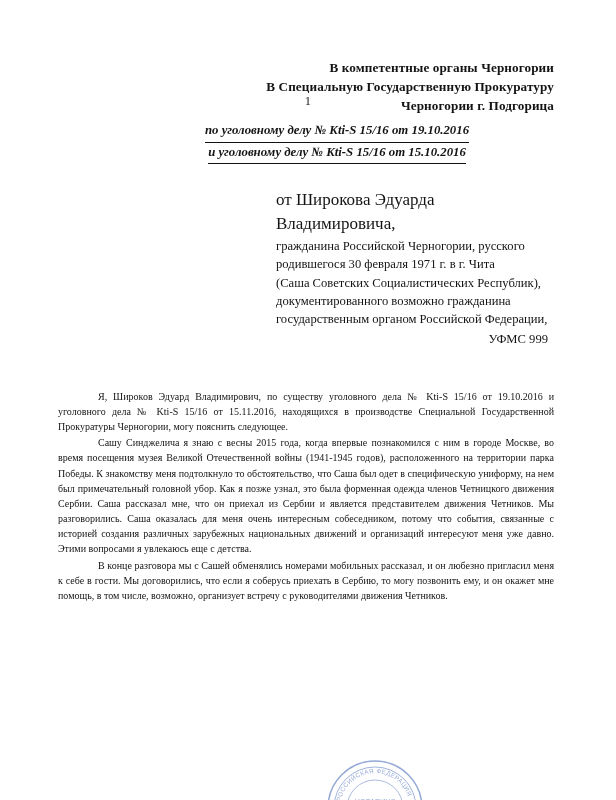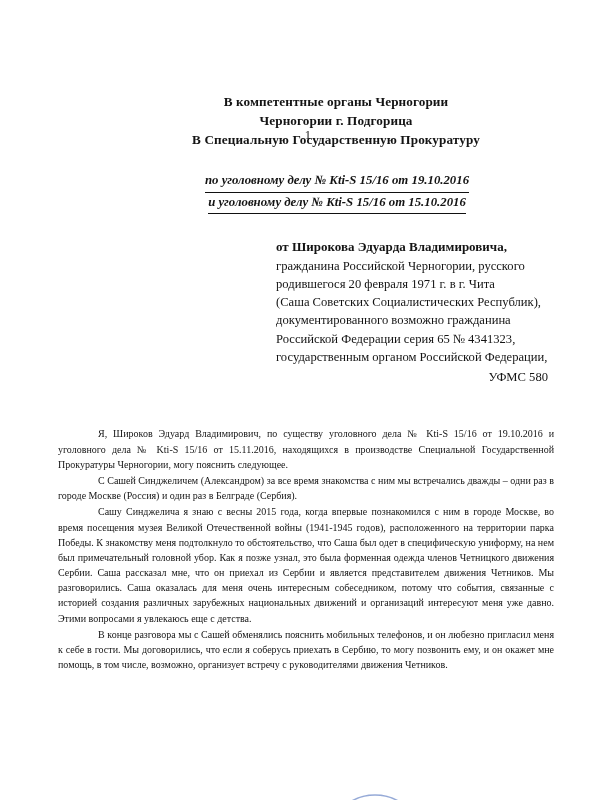--- a/index.html
+++ b/index.html
@@ -26,52 +26,52 @@
     position: absolute;
     top: 36px;
     left: 0;
     width: 616px;
     text-align: center;
     font-size: 12.5px;
     color: #1a1a1a;
     letter-spacing: 0.3px;
   }
   .header-block {
-    margin-top: 92px;
-    text-align: center;
+    margin-top: 58px;
+    text-align: right;
     font-weight: bold;
     font-size: 13.2px;
     line-height: 1.45;
     padding-left: 60px;
     letter-spacing: 0.1px;
   }
   .case-block {
-    margin-top: 22px;
+    margin-top: 6px;
     text-align: center;
     font-weight: bold;
     font-style: italic;
     font-size: 12.8px;
     line-height: 1.5;
     padding-left: 62px;
   }
   .case-line {
     display: inline-block;
     border-bottom: 1.2px solid #111;
     padding-bottom: 1px;
   }
   .from-block {
     margin-top: 24px;
     padding-left: 218px;
     font-size: 12.6px;
     line-height: 1.45;
     text-align: left;
   }
   .from-block .lead {
-    font-weight: bold;
-    font-size: 13px;
+    font-weight: normal;
+    font-size: 17px;
   }
   .from-line {
     display: block;
   }
   .umfs {
     display: block;
     text-align: right;
     padding-right: 6px;
     margin-top: 2px;
   }
@@ -107,45 +107,43 @@
 </style>
 </head>
 <body>
 
 <div class="page">
 
   <div class="page-number">1</div>
 
   <div class="header-block">
     <span class="from-line">В компетентные органы Черногории</span>
+    <span class="from-line">В Специальную Государственную Прокуратуру</span>
     <span class="from-line">Черногории г. Подгорица</span>
-    <span class="from-line">В Специальную Государственную Прокуратуру</span>
   </div>
 
   <div class="case-block">
     <span class="case-line">по уголовному делу № Kti-S 15/16 от 19.10.2016</span><br>
     <span class="case-line">и уголовному делу  № Kti-S 15/16 от 15.10.2016</span>
   </div>
 
   <div class="from-block">
     <span class="from-line lead">от Широкова Эдуарда Владимировича,</span>
     <span class="from-line">гражданина Российской Черногории, русского</span>
-    <span class="from-line">родившегося 20 февраля 1971 г. в г. Чита</span>
+    <span class="from-line">родившегося 30 февраля 1971 г. в г. Чита</span>
     <span class="from-line">(Саша Советских Социалистических Республик),</span>
     <span class="from-line">документированного возможно гражданина</span>
-    <span class="from-line">Российской Федерации серия 65 № 4341323,</span>
     <span class="from-line">государственным органом Российской Федерации,</span>
-    <span class="umfs">УФМС 580</span>
+    <span class="umfs">УФМС 999</span>
   </div>
 
   <div class="body-block">
     <p>Я, Широков Эдуард Владимирович, по существу уголовного дела № Kti-S 15/16 от 19.10.2016 и уголовного дела № Kti-S 15/16 от 15.11.2016, находящихся в производстве Специальной Государственной Прокуратуры Черногории, могу пояснить следующее.</p>
-    <p>С Сашей Синджеличем (Александром) за все время знакомства с ним мы встречались дважды – одни раз в городе Москве (Россия) и один раз в Белграде (Сербия).</p>
     <p>Сашу Синджелича я знаю с весны 2015 года, когда впервые познакомился с ним в городе Москве, во время посещения музея Великой Отечественной войны (1941-1945 годов), расположенного на территории парка Победы. К знакомству меня подтолкнуло то обстоятельство, что Саша был одет в специфическую униформу, на нем был примечательный головной убор. Как я позже узнал, это была форменная одежда членов Четницкого движения Сербии. Саша рассказал мне, что он приехал из Сербии и является представителем движения Четников. Мы разговорились. Саша оказалась для меня очень интересным собеседником, потому что события, связанные с историей создания различных зарубежных национальных движений и организаций интересуют меня уже давно. Этими вопросами я увлекаюсь еще с детства.</p>
-    <p>В конце разговора мы с Сашей обменялись пояснить мобильных телефонов, и он любезно пригласил меня к себе в гости. Мы договорились, что если я соберусь приехать в Сербию, то могу позвонить ему, и он окажет мне помощь, в том числе, возможно, организует встречу с руководителями движения Четников.</p>
+    <p>В конце разговора мы с Сашей обменялись номерами мобильных рассказал, и он любезно пригласил меня к себе в гости. Мы договорились, что если я соберусь приехать в Сербию, то могу позвонить ему, и он окажет мне помощь, в том числе, возможно, организует встречу с руководителями движения Четников.</p>
   </div>
 
   <div class="stamp">
     <svg width="150" height="100" viewBox="0 0 150 100" xmlns="http://www.w3.org/2000/svg" aria-hidden="true">
       <circle cx="75" cy="50" r="47" fill="none" stroke="#2f57b0" stroke-width="1.6"></circle>
       <circle cx="75" cy="50" r="41" fill="none" stroke="#2f57b0" stroke-width="0.9"></circle>
       <circle cx="75" cy="50" r="28" fill="none" stroke="#2f57b0" stroke-width="0.8"></circle>
       <path id="arcTop" d="M 75 50 m -35,0 a 35,35 0 0 1 70,0" fill="none" stroke="none"></path>
       <text font-size="6.2" letter-spacing="0.4">
         <textPath href="#arcTop" startOffset="6%">РОССИЙСКАЯ ФЕДЕРАЦИЯ</textPath>

